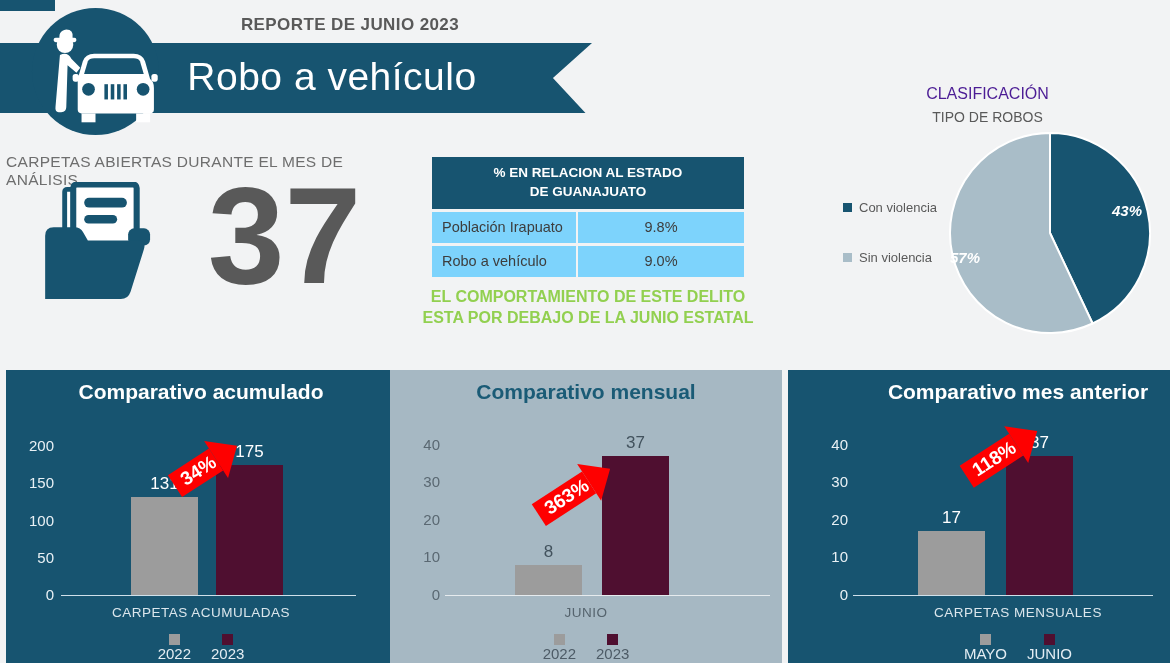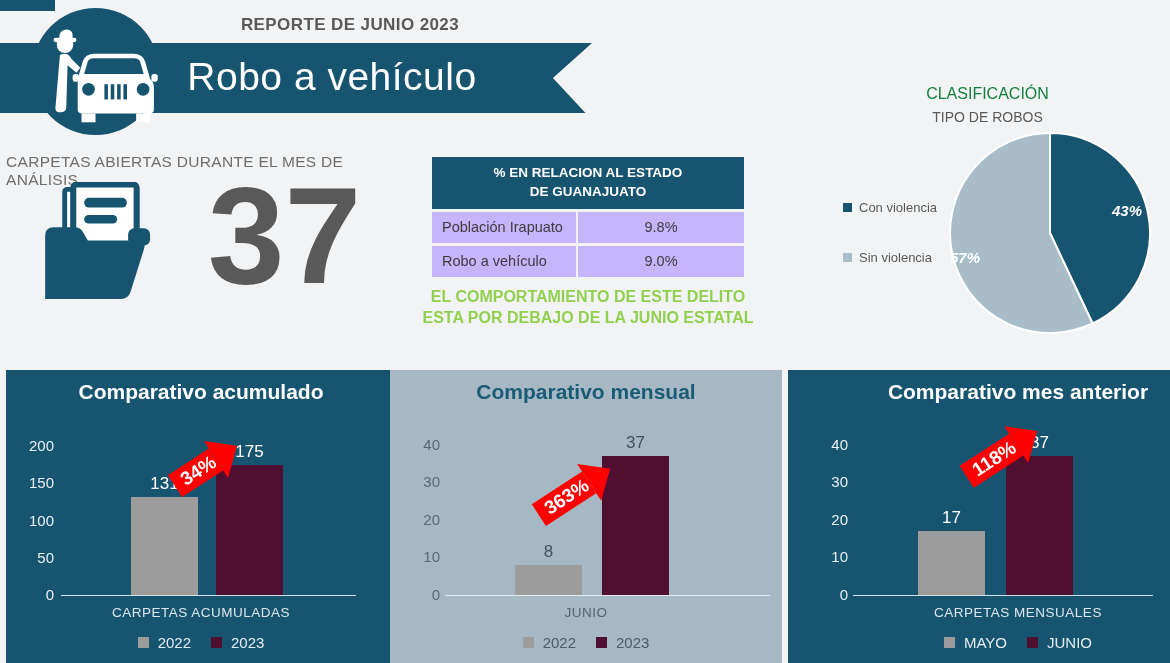--- a/index.html
+++ b/index.html
@@ -17,27 +17,27 @@
                   color:#ffffff; font-size:39px; font-weight:400; letter-spacing:.5px; }
   .hero-circle { left:32px; top:8px; width:127px; height:127px; border-radius:50%; background:#175470; }
 
   
   .kpi-label { left:6px; top:153px; width:400px; font-size:15.5px; color:#6e6e6e; letter-spacing:.3px; }
   .kpi-value { left:192px; top:166px; width:185px; text-align:center; font-size:138px; line-height:1; font-weight:bold; color:#595959; }
 
   
   .state-table { left:432px; top:157px; width:312px; font-size:14px; }
   .thead { background:#175470; color:#fff; font-weight:bold; text-align:center; font-size:13.5px; line-height:1.4; padding:7px 6px; }
-  .trow  { display:flex; margin-top:3px; background:#c4b5fd; height:31px; align-items:center; color:#3d3d3d; font-size:14.5px; }
+  .trow  { display:flex; margin-top:3px; background:#7dd3fc; height:31px; align-items:center; color:#3d3d3d; font-size:14.5px; }
   .trow .tl { width:146px; padding-left:10px; border-right:2px solid #f2f3f4; height:100%; display:flex; align-items:center; }
   .trow .tv { flex:1; text-align:center; }
   .note { left:415px; top:286px; width:346px; text-align:center; font-weight:bold; font-size:16px; color:#92d050; line-height:21px; }
 
   
-  .pie-title    { left:895px; top:85px;  width:185px; text-align:center; font-size:16px; color:#15803d; }
+  .pie-title    { left:895px; top:85px;  width:185px; text-align:center; font-size:16px; color:#4c1d95; }
   .pie-subtitle { left:895px; top:109px; width:185px; text-align:center; font-size:14px; color:#595959; }
   .pie-legend-item { display:flex; align-items:center; gap:7px; font-size:13px; color:#595959; }
   .sw { display:inline-block; }
   .sw9  { width:9px; height:9px; }
   .sw11 { width:11px; height:11px; }
   .c-teal   { background:#175470; }
   .c-light  { background:#a9bdc8; }
   .c-gray   { background:#9c9c9c; }
   .c-maroon { background:#4f0f30; }
   .pie-label { color:#fff; font-weight:bold; font-size:15px;font-style:italic; }
@@ -57,21 +57,21 @@
   .axis-d { background:#e6ebee; }
   .bargroup { bottom:68px; width:67px; display:flex; flex-direction:column; justify-content:flex-end; align-items:center; }
   .bar { width:100%; }
   .bar-val { font-size:17px; margin-bottom:3px; }
   .val-w { color:#ffffff; }
   .val-d { color:#42525d; }
   .xcat { top:235px; width:100%; text-align:center; font-size:13.5px; letter-spacing:.5px; }
   .xcat-w { color:#dbe6ec; }
   .xcat-d { color:#56646e; }
   .legend { top:264px; width:100%; display:flex; justify-content:center; gap:20px; }
-  .legend-item { display:flex; align-items:center; gap:9px; font-size:15px; }
+  .legend-item { display:flex; align-items:center; gap:0; font-size:15px;flex-direction:column; }
   .leg-w { color:#e3edf3; }
   .leg-d { color:#4d5b66; }
 
   
   .arrow { display:flex; align-items:center; transform:rotate(-33deg); }
   .arrow-label { background:#fe0000; color:#fff; font-weight:bold; font-size:19px; height:26px; line-height:26px; padding:0 2px 0 9px; white-space:nowrap; }
   .arrow-head { width:0; height:0; border-left:25px solid #fe0000; border-top:22px solid transparent; border-bottom:22px solid transparent; }
 </style>
 </head>
 <body>

